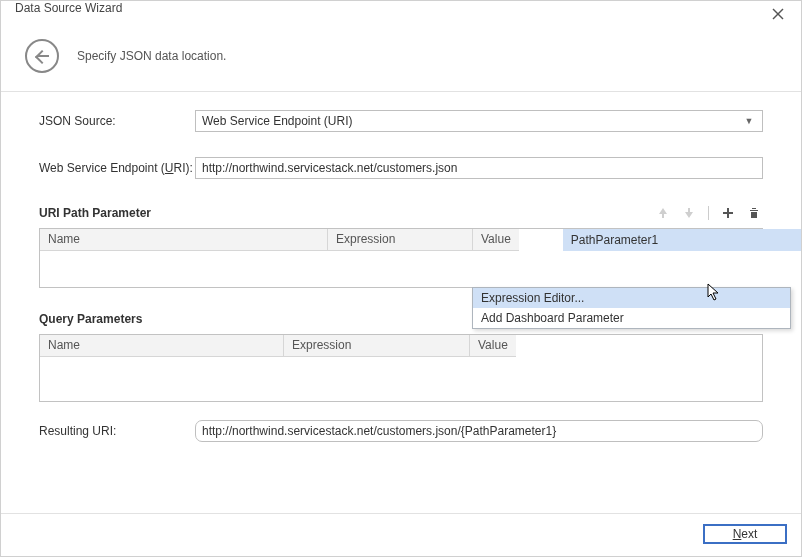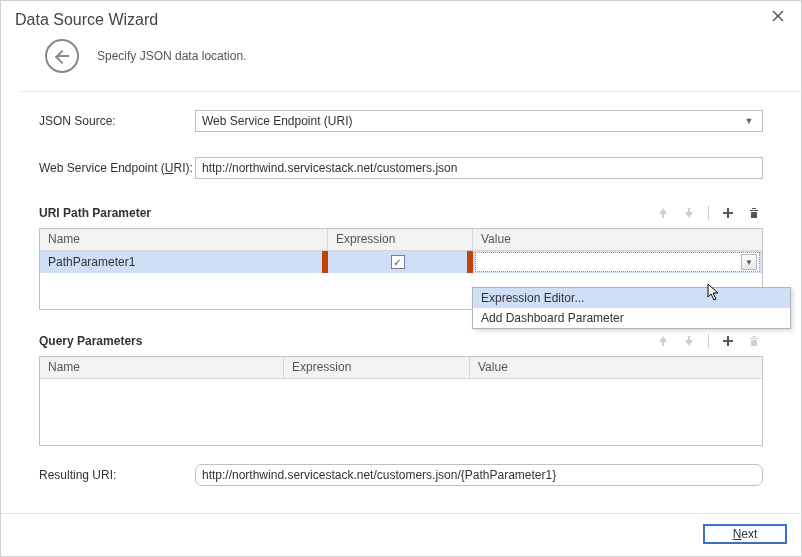--- a/index.html
+++ b/index.html
@@ -15,44 +15,43 @@
     height: 557px;
     border: 1px solid #d0d0d0;
     background: #fff;
     display: flex;
     flex-direction: column;
     position: relative;
   }
   .titlebar {
     height: 28px;
     display: flex;
-    align-items: flex-end;
+    align-items: flex-start;
     padding: 0 10px 0 14px;
-    font-size: 16px;
+    font-size: 12px;
     color: #444;
     gap: 12px;
   }
   .titlebar .spacer { flex: 1; }
   .close-x {
     width: 26px;
     height: 26px;
     display: flex;
     align-items: center;
     justify-content: center;
     font-size: 14px;
     color: #555;
     cursor: pointer;
   }
   .header {
     display: flex;
     align-items: center;
     padding: 10px 14px 18px 24px;
     border-bottom: 1px solid #e2e2e2;
     gap: 18px;
-    margin-left: 20px;
   }
   .back-btn {
     width: 34px;
     height: 34px;
     border: 2px solid #888;
     border-radius: 50%;
     display: flex;
     align-items: center;
     justify-content: center;
     cursor: pointer;
@@ -153,22 +152,23 @@
   .tb-sep {
     width: 1px;
     height: 14px;
     background: #ccc;
     margin: 0 2px;
   }
   .grid {
     border: 1px solid #c2c2c2;
     background: #fff;
     display: flex;
-    flex-direction: column;
+    flex-direction: row;
     position: relative;
+    gap: 44px;
   }
   .grid-head {
     display: flex;
     background: #f3f3f3;
     border-bottom: 1px solid #d6d6d6;
     height: 22px;
   }
   .grid-head .col {
     padding: 3px 8px;
     color: #555;

